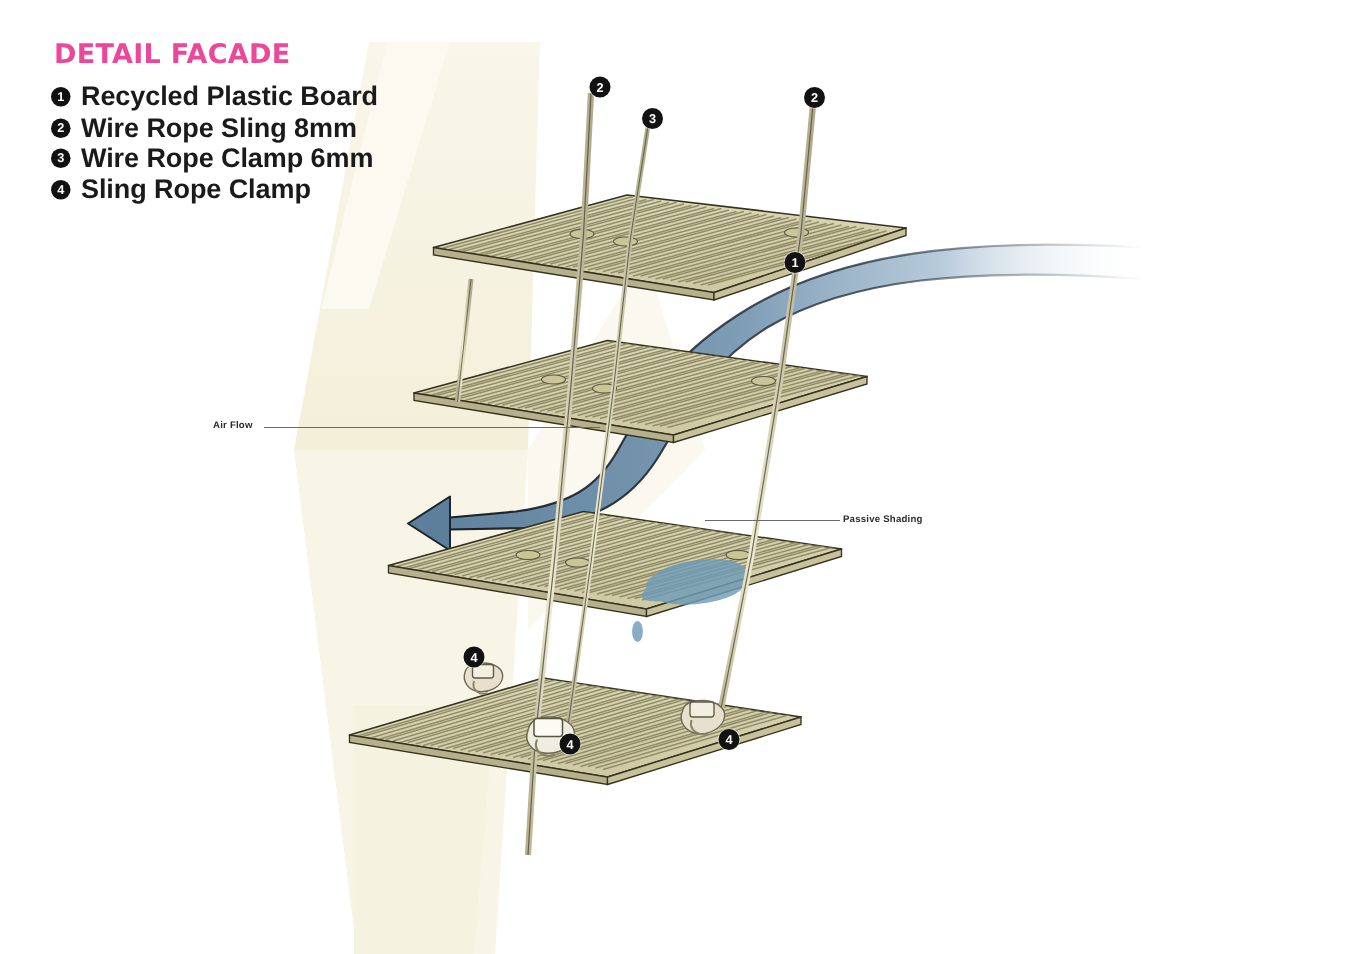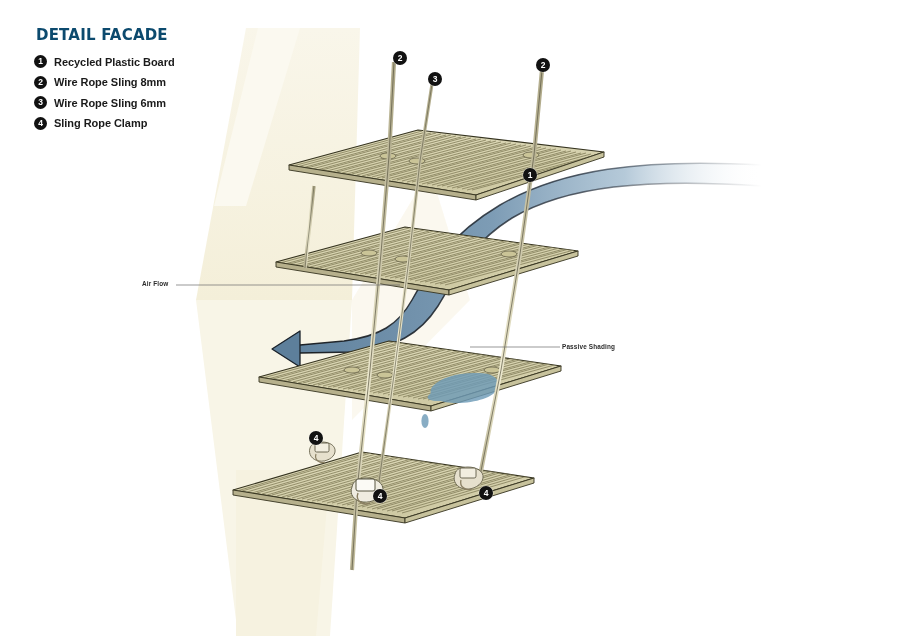--- a/index.html
+++ b/index.html
@@ -13,44 +13,44 @@
   #stage{position:relative;width:900px;height:636px;}
   #art{position:absolute;inset:0;width:900px;height:636px;}
 
   .legend{
     position:absolute;left:34px;top:28px;width:260px;
     z-index:5;
   }
   .legend-title{
     font-family:"DejaVu Sans", sans-serif;
     font-weight:bold;
-    font-size:15px;
+    font-size:18px;
     letter-spacing:.2px;
-    color:#0c4a6e;
+    color:#ec4899;
     margin:0 0 11px 2px;
     line-height:1;
   }
   .legend-list{list-style:none;margin:0;padding:0;}
   .legend-row{
     display:flex;align-items:center;
     gap:7px;
     margin-bottom:5.5px;
     height:15px;
   }
   .badge{
     flex:0 0 auto;
     width:13px;height:13px;border-radius:50%;
     background:#111111;color:#ffffff;
     font-size:8.5px;font-weight:bold;
     display:flex;align-items:center;justify-content:center;
     line-height:1;
     font-family:"Liberation Sans", sans-serif;
   }
   .legend-label{
-    font-size:11px;
+    font-size:18px;
     color:#1a1a1a;
     font-weight:600;
     white-space:nowrap;
     letter-spacing:-.05px;
   }
 
   .anno{
     position:absolute;
     font-size:6.4px;
     color:#2b2b2b;
@@ -380,21 +380,21 @@
       <li class="legend-row">
         <span class="badge">1</span>
         <span class="legend-label">Recycled Plastic Board</span>
       </li>
       <li class="legend-row">
         <span class="badge">2</span>
         <span class="legend-label">Wire Rope Sling 8mm</span>
       </li>
       <li class="legend-row">
         <span class="badge">3</span>
-        <span class="legend-label">Wire Rope Sling 6mm</span>
+        <span class="legend-label">Wire Rope Clamp 6mm</span>
       </li>
       <li class="legend-row">
         <span class="badge">4</span>
         <span class="legend-label">Sling Rope Clamp</span>
       </li>
     </ul>
   </div>
 
   <div class="anno" id="anno-airflow">Air Flow</div>
   <div class="anno" id="anno-shading">Passive Shading</div>

